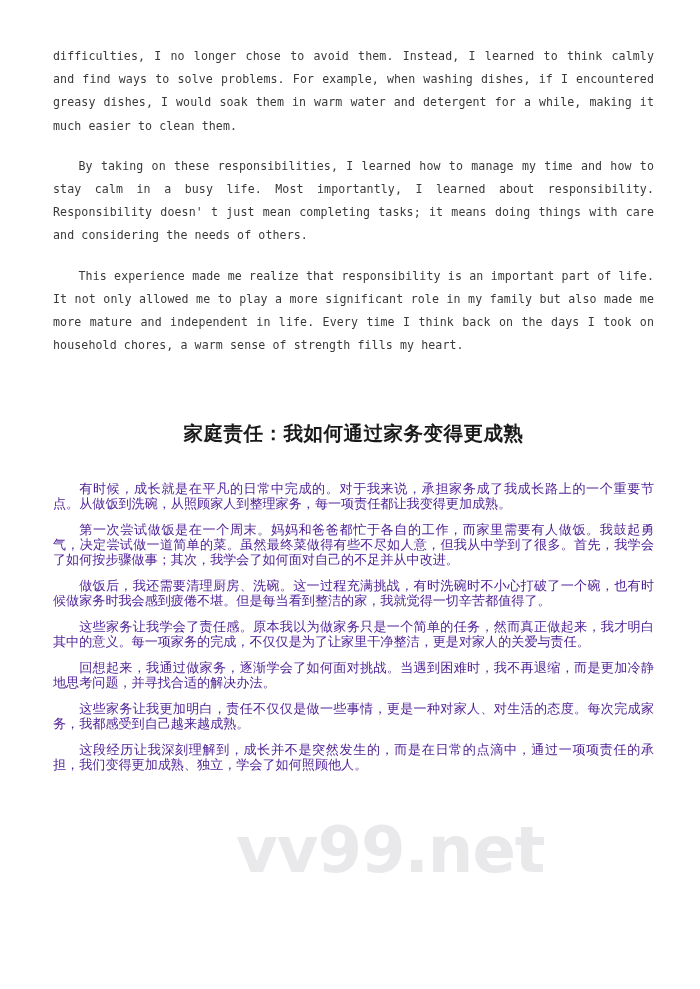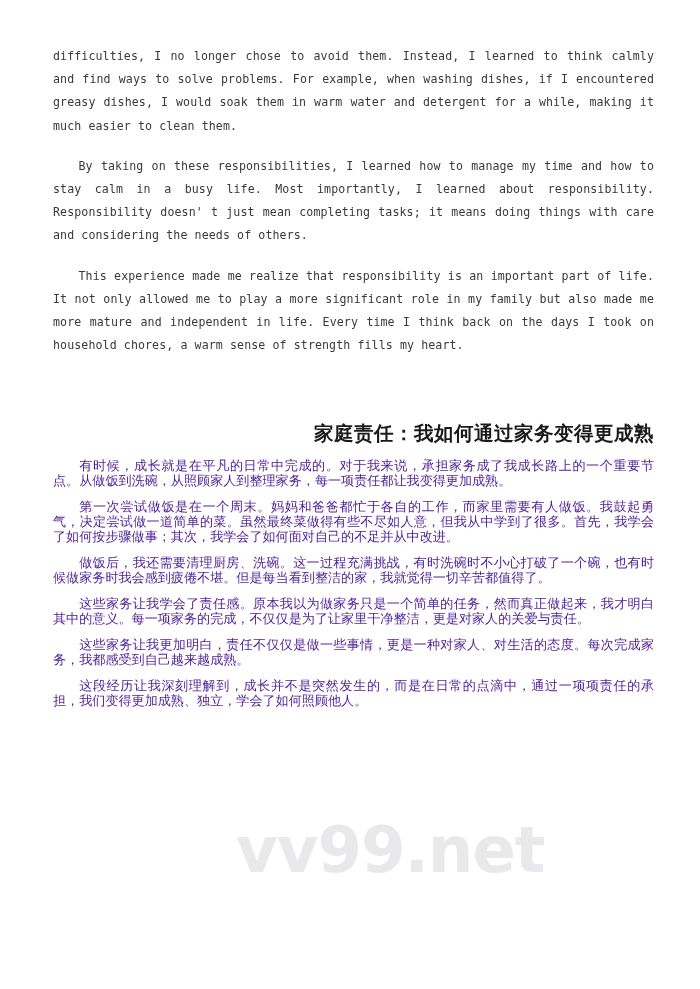--- a/index.html
+++ b/index.html
@@ -64,23 +64,23 @@
   .en-para.no-indent {
     text-indent: 0;
   }
 
   
   .cn-heading {
     font-family: "DejaVu Sans", "Liberation Sans", sans-serif;
     font-weight: bold;
     font-size: 19.5px;
     line-height: 28px;
-    text-align: right;
+    text-align: center;
     color: #1a1a1a;
-    margin: 63px 0 10px 0;
+    margin: 63px 0 33px 0;
     letter-spacing: 0.5px;
   }
 
   
   .cn-para {
     font-family: "DejaVu Sans", "Liberation Sans", sans-serif;
     font-size: 13.1px;
     line-height: 15px;
     text-align: justify;
     text-align-last: left;
@@ -128,20 +128,21 @@
       <p class="en-para">This experience made me realize that responsibility is an important part of life. It not only allowed me to play a more significant role in my family but also made me more mature and independent in life. Every time I think back on the days I took on household chores, a warm sense of strength fills my heart.</p>
     </div>
 
     <div>
       <h1 class="cn-heading">家庭责任：我如何通过家务变得更成熟</h1>
 
       <p class="cn-para">有时候，成长就是在平凡的日常中完成的。对于我来说，承担家务成了我成长路上的一个重要节点。从做饭到洗碗，从照顾家人到整理家务，每一项责任都让我变得更加成熟。</p>
       <p class="cn-para">第一次尝试做饭是在一个周末。妈妈和爸爸都忙于各自的工作，而家里需要有人做饭。我鼓起勇气，决定尝试做一道简单的菜。虽然最终菜做得有些不尽如人意，但我从中学到了很多。首先，我学会了如何按步骤做事；其次，我学会了如何面对自己的不足并从中改进。</p>
       <p class="cn-para">做饭后，我还需要清理厨房、洗碗。这一过程充满挑战，有时洗碗时不小心打破了一个碗，也有时候做家务时我会感到疲倦不堪。但是每当看到整洁的家，我就觉得一切辛苦都值得了。</p>
       <p class="cn-para">这些家务让我学会了责任感。原本我以为做家务只是一个简单的任务，然而真正做起来，我才明白其中的意义。每一项家务的完成，不仅仅是为了让家里干净整洁，更是对家人的关爱与责任。</p>
+      <p class="cn-para">回想起来，我通过做家务，逐渐学会了如何面对挑战。当遇到困难时，我不再退缩，而是更加冷静地思考问题，并寻找合适的解决办法。</p>
       <p class="cn-para">这些家务让我更加明白，责任不仅仅是做一些事情，更是一种对家人、对生活的态度。每次完成家务，我都感受到自己越来越成熟。</p>
       <p class="cn-para">这段经历让我深刻理解到，成长并不是突然发生的，而是在日常的点滴中，通过一项项责任的承担，我们变得更加成熟、独立，学会了如何照顾他人。</p>
     </div>
 
   </div>
 
 
 </div>
 
 </body></html>

